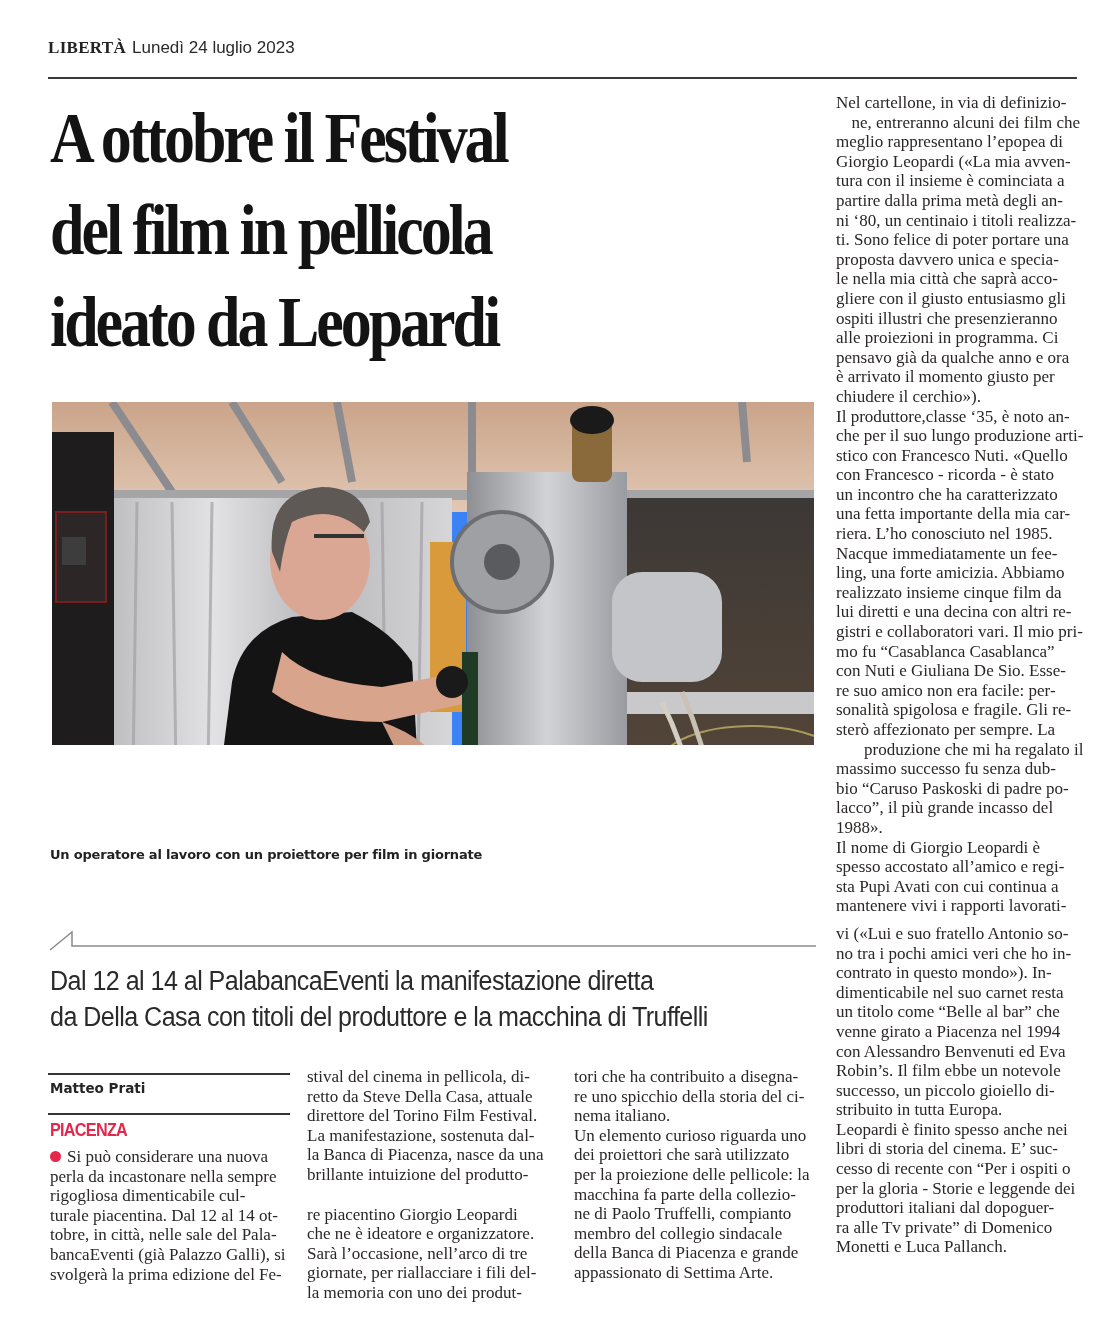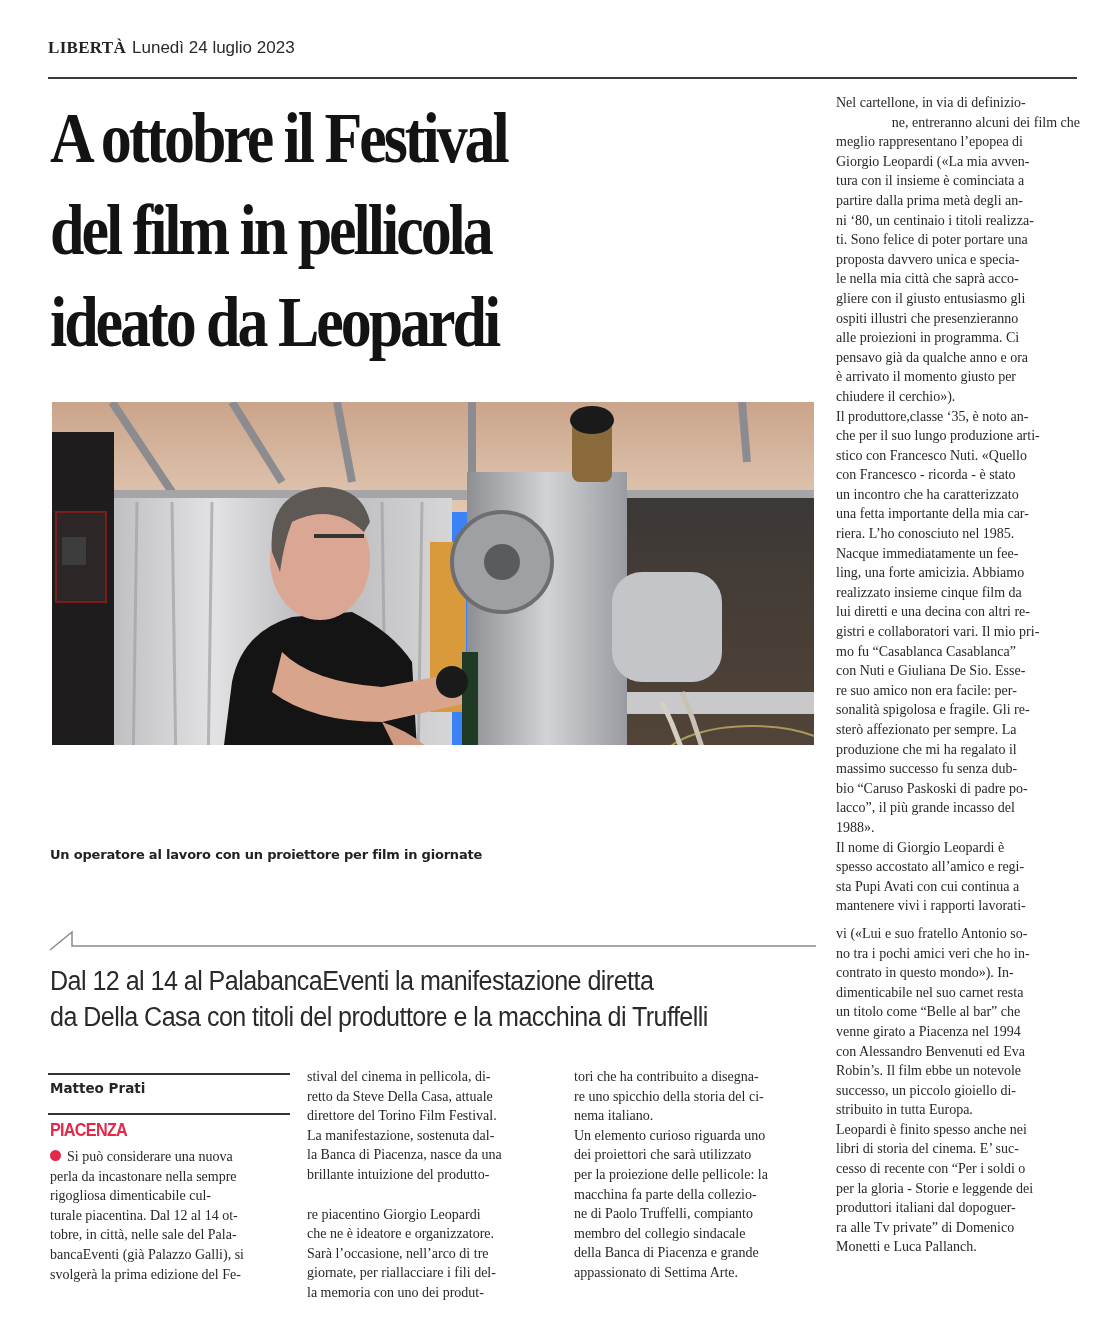--- a/index.html
+++ b/index.html
@@ -12,21 +12,21 @@
   .headline { left:50px; top:92px; width:770px; font-family:"Liberation Serif", serif; font-weight:bold; font-size:72px; line-height:92px; letter-spacing:-3.5px; color:#141313; transform:scaleX(0.86); transform-origin:left top; }
   .headline div { white-space:nowrap; }
 
   .photo { left:52px; top:402px; width:762px; height:343px; overflow:hidden; background:#3b82f6; }
   .caption { left:50px; top:847px; font-family:"DejaVu Sans", sans-serif; font-weight:bold; font-size:13px; color:#222; letter-spacing:-0.2px; white-space:nowrap; }
 
   .kicker-line { left:48px; top:925px; width:770px; height:30px; }
   .subhead { left:50px; top:963px; width:770px; font-family:"Liberation Sans", sans-serif; font-size:27px; line-height:36px; color:#2a2a2a; letter-spacing:-0.6px; transform:scaleX(0.93); transform-origin:left top; }
   .subhead div { white-space:nowrap; }
 
-  .body-text { font-family:"Liberation Serif", serif; font-size:14px; line-height:19.6px; color:#2a2726; }
+  .body-text { font-family:"Liberation Serif", serif; font-size:17px; line-height:19.6px; color:#2a2726; }
   .col { position:absolute; }
   .col .ln { white-space:nowrap; display:block; }
 
   .col-right { left:836px; top:93px; width:244px; }
   .col-1 { left:50px; top:1147px; width:240px; }
   .col-2 { left:307px; top:1067px; width:250px; }
   .col-3 { left:574px; top:1067px; width:240px; }
 
   .author-rule-top { left:48px; top:1073px; width:242px; height:2px; background:#333; }
   .author { left:50px; top:1080px; font-family:"DejaVu Sans", sans-serif; font-weight:bold; font-size:13.5px; color:#252525; }
@@ -209,39 +209,39 @@
     <span class="ln" style="display: block;">Nacque immediatamente un fee-</span>
     <span class="ln" style="display: block;">ling, una forte amicizia. Abbiamo</span>
     <span class="ln" style="display: block;">realizzato insieme cinque film da</span>
     <span class="ln" style="display: block;">lui diretti e una decina con altri re-</span>
     <span class="ln" style="display: block;">gistri e collaboratori vari. Il mio pri-</span>
     <span class="ln" style="display: block;">mo fu “Casablanca Casablanca”</span>
     <span class="ln" style="display: block;">con Nuti e Giuliana De Sio. Esse-</span>
     <span class="ln" style="display: block;">re suo amico non era facile: per-</span>
     <span class="ln" style="display: block;">sonalità spigolosa e fragile. Gli re-</span>
     <span class="ln" style="display: block;">sterò affezionato per sempre. La</span>
-    <span class="ln" style="display: block;">produzione che mi ha regalato il</span>
+    <span class="ln" style="display: block; margin-left: 28px;">produzione che mi ha regalato il</span>
     <span class="ln" style="display: block;">massimo successo fu senza dub-</span>
     <span class="ln" style="display: block;">bio “Caruso Paskoski di padre po-</span>
     <span class="ln" style="display: block;">lacco”, il più grande incasso del</span>
     <span class="ln" style="display: block;">1988».</span>
     <span class="ln" style="display: block;">Il nome di Giorgio Leopardi è</span>
     <span class="ln" style="display: block;">spesso accostato all’amico e regi-</span>
     <span class="ln" style="display: block;">sta Pupi Avati con cui continua a</span>
     <span class="ln" style="display: block;">mantenere vivi i rapporti lavorati-</span>
     <span class="ln" style="display: block; margin-top: 8px;">vi («Lui e suo fratello Antonio so-</span>
     <span class="ln" style="display: block;">no tra i pochi amici veri che ho in-</span>
     <span class="ln" style="display: block;">contrato in questo mondo»). In-</span>
     <span class="ln" style="display: block;">dimenticabile nel suo carnet resta</span>
     <span class="ln" style="display: block;">un titolo come “Belle al bar” che</span>
     <span class="ln" style="display: block;">venne girato a Piacenza nel 1994</span>
     <span class="ln" style="display: block;">con Alessandro Benvenuti ed Eva</span>
     <span class="ln" style="display: block;">Robin’s. Il film ebbe un notevole</span>
     <span class="ln" style="display: block;">successo, un piccolo gioiello di-</span>
     <span class="ln" style="display: block;">stribuito in tutta Europa.</span>
     <span class="ln" style="display: block;">Leopardi è finito spesso anche nei</span>
     <span class="ln" style="display: block;">libri di storia del cinema. E’ suc-</span>
-    <span class="ln" style="display: block;">cesso di recente con “Per i soldi o</span>
+    <span class="ln" style="display: block;">cesso di recente con “Per i ospiti o</span>
     <span class="ln" style="display: block;">per la gloria - Storie e leggende dei</span>
     <span class="ln" style="display: block;">produttori italiani dal dopoguer-</span>
     <span class="ln" style="display: block;">ra alle Tv private” di Domenico</span>
     <span class="ln" style="display: block;">Monetti e Luca Pallanch.</span>
   </div>
 
 </body></html>

